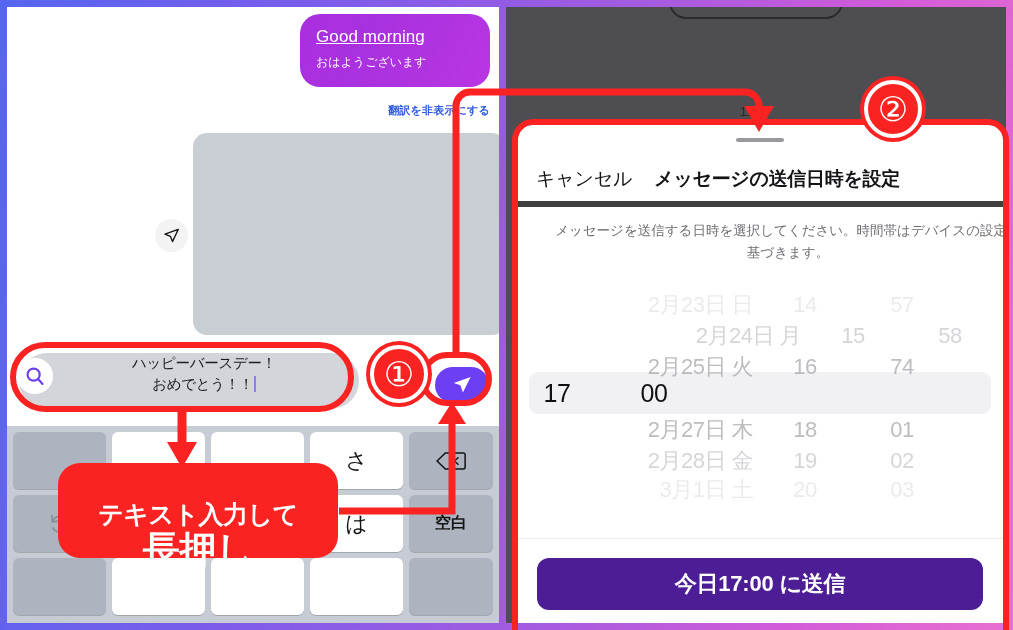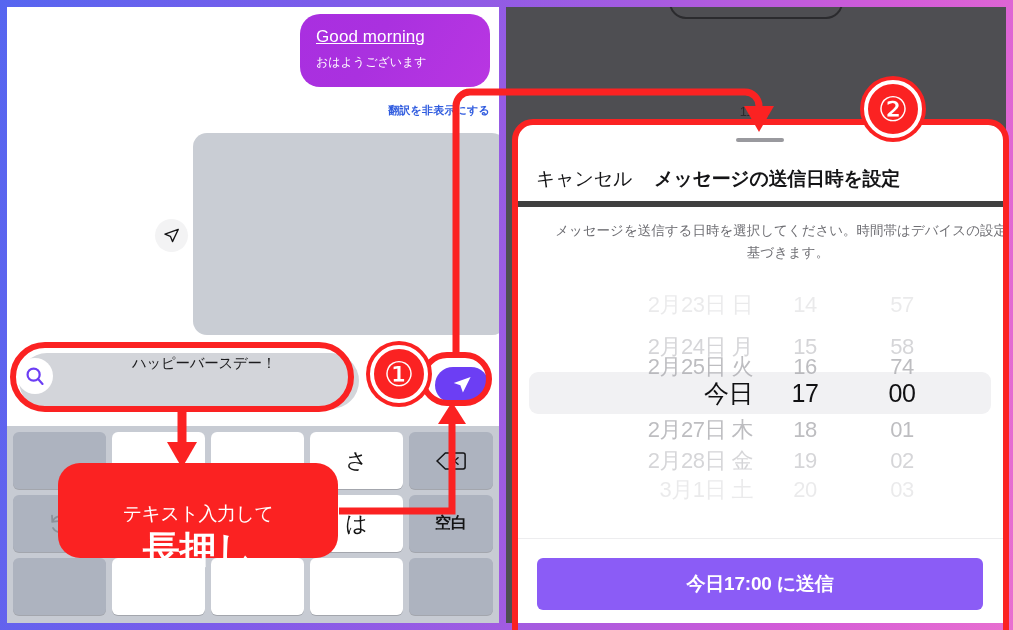--- a/index.html
+++ b/index.html
@@ -138,23 +138,23 @@
   .col-min  { width: 110px; text-align: center; }
   .picker-row span { font-size: 22px; color: #a4a4a9; letter-spacing: -.5px; }
   .picker-row.selected span { color: #111113; font-size: 25px; }
 
   
   .submit-sep {
     position: absolute; left: 0; top: 413px; width: 490px; height: 1px; background: #ededef;
   }
   .submit-btn {
     position: absolute; left: 22px; top: 433px; width: 446px; height: 52px;
-    background: #8b5cf6; border-radius: 6px;
-    display: flex; align-items: center; justify-content: center;
-    color: #ffffff; font-size: 19px; font-weight: bold; letter-spacing: -.2px;
+    background: #4c1d95; border-radius: 12px;
+    display: flex; align-items: center; justify-content: center;
+    color: #ffffff; font-size: 22px; font-weight: bold; letter-spacing: -.2px;
   }
 
   
   #overlay { position: absolute; left: 0; top: 0; width: 1013px; height: 630px; pointer-events: none; }
 
   .badge {
     position: absolute; width: 58px; height: 58px; border-radius: 50%;
     background: #fb2222; border: 4px solid #ffffff;
     box-shadow: 0 0 0 4px #fb2222;
     display: flex; align-items: center; justify-content: center;
@@ -162,21 +162,21 @@
   }
   #badge-1 { left: 370px; top: 345px; }
   #badge-2 { left: 864px; top: 80px; }
 
   .callout {
     position: absolute; left: 58px; top: 463px; width: 280px; height: 95px;
     background: #fb2222; border-radius: 22px;
     display: flex; flex-direction: column; align-items: center; justify-content: center;
     color: #ffffff;
   }
-  .callout .t1 { font-size: 19px; font-weight: normal; letter-spacing: -.5px; line-height: 30px; margin-top: 48px; }
+  .callout .t1 { font-size: 25px; font-weight: bold; letter-spacing: -.5px; line-height: 30px; margin-top: 48px; }
   .callout .t2 { font-size: 37px; font-weight: bold; letter-spacing: -.5px; line-height: 42px; }
 </style>
 </head>
 <body>
 
 <div id="root">
 
   <div id="left-panel">
 
     <div class="bubble">
@@ -197,20 +197,23 @@
     <div class="input-row">
       <div class="input-pill"></div>
       <div class="search-circle">
         <svg width="22" height="22" viewBox="0 0 24 24" fill="none" stroke="#6c3ef4" stroke-width="2.4" stroke-linecap="round">
           <circle cx="10.5" cy="10.5" r="6.6"></circle>
           <line x1="15.4" y1="15.4" x2="20.2" y2="20.6"></line>
         </svg>
       </div>
       <div class="input-text">
         <div>ハッピーバースデー！</div>
+        <div>
+          <span>おめでとう！！</span><span class="caret"></span>
+        </div>
       </div>
     </div>
 
     <div class="send-btn">
       <svg width="22" height="22" viewBox="0 0 24 24" fill="#ffffff">
         <path d="M21.4 3.2 L3.0 9.8 L10.2 12.4 L13.0 20.3 Z"></path>
       </svg>
     </div>
 
     <div class="keyboard">
@@ -265,34 +268,33 @@
 
       <div class="picker">
         <div class="picker-highlight"></div>
 
         <div class="picker-row" style="top:8px; opacity:.22;">
           <span class="col-date">2月23日 日</span>
           <span class="col-hour">14</span>
           <span class="col-min">57</span>
         </div>
 
-        <div class="picker-row" style="top:50px; opacity:.45;">
+        <div class="picker-row" style="top:39px; opacity:.45;justify-content:flex-end;">
           <span class="col-date">2月24日 月</span>
           <span class="col-hour">15</span>
           <span class="col-min">58</span>
         </div>
 
         <div class="picker-row" style="top:70px; opacity:.72;">
           <span class="col-date">2月25日 火</span>
           <span class="col-hour">16</span>
           <span class="col-min">74</span>
         </div>
 
         <div class="picker-row selected" style="top:96px;">
-          <span class="col-date">今日</span>
           <span class="col-hour">17</span>
           <span class="col-min">00</span>
         </div>
 
         <div class="picker-row" style="top:133px; opacity:.72;">
           <span class="col-date">2月27日 木</span>
           <span class="col-hour">18</span>
           <span class="col-min">01</span>
         </div>
 

